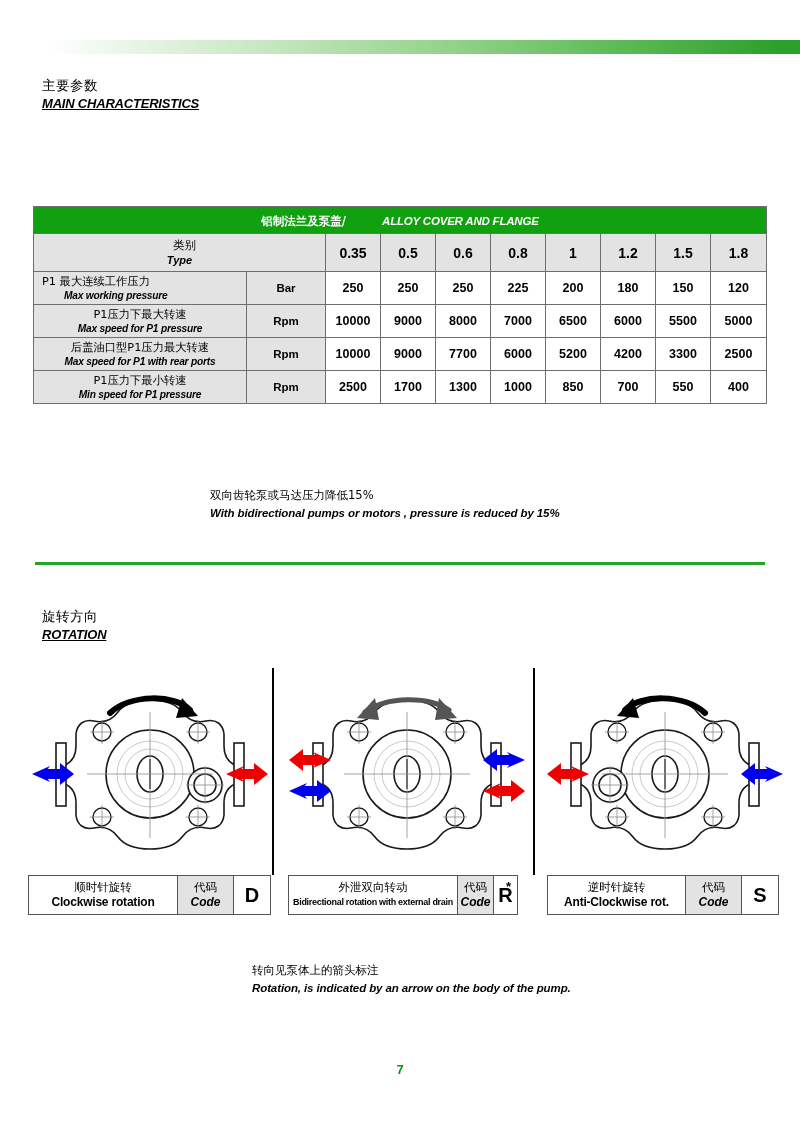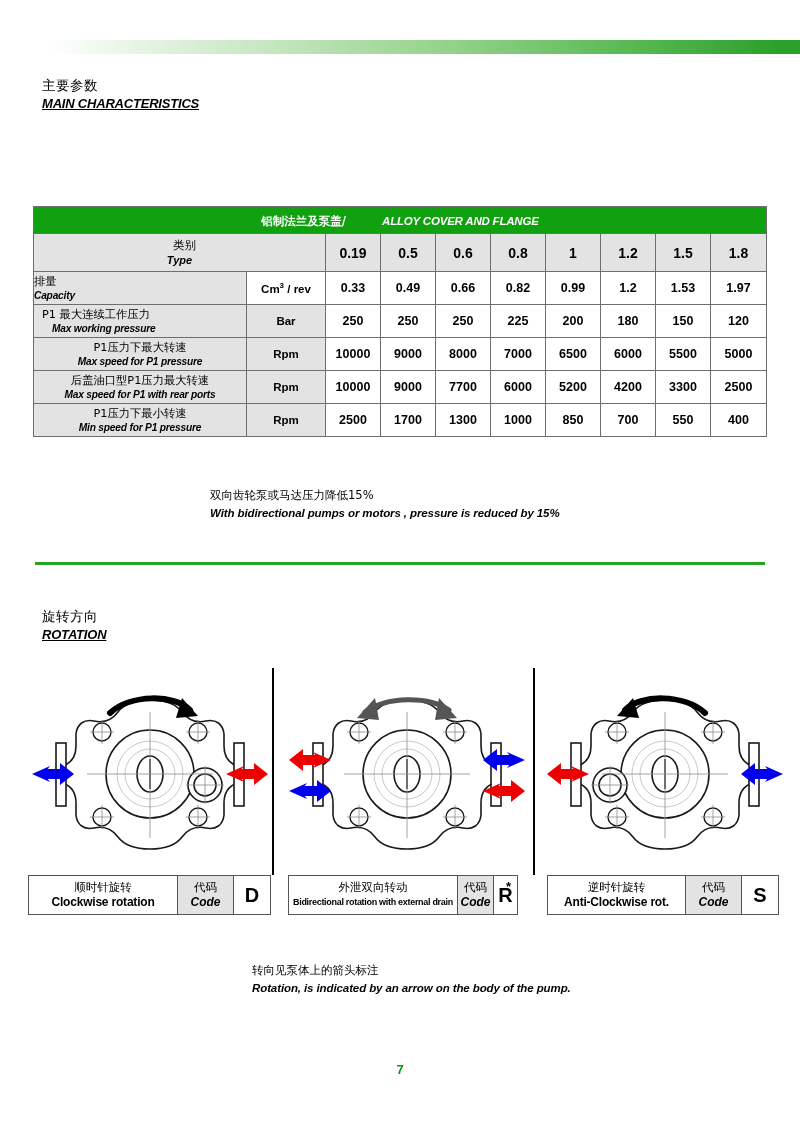--- a/index.html
+++ b/index.html
@@ -253,52 +253,37 @@
       <tr>
         <td class="green-head" colspan="10">
           <span class="gh-cn">铝制法兰及泵盖/</span><span class="gh-en">ALLOY COVER AND FLANGE</span>
         </td>
       </tr>
       <tr>
         <td class="type-head" colspan="2">
           <span class="th-cn">类别</span>
           <span class="th-en">Type</span>
         </td>
-        <td class="col-head">0.19</td>
+        <td class="col-head">0.35</td>
         <td class="col-head">0.5</td>
         <td class="col-head">0.6</td>
         <td class="col-head">0.8</td>
         <td class="col-head">1</td>
         <td class="col-head">1.2</td>
         <td class="col-head">1.5</td>
         <td class="col-head">1.8</td>
       </tr>
     </thead>
     <tbody>
 
-      <tr>
-        <td class="lbl shade">
-          <span class="l-cn">排量</span>
-          <span class="l-en">Capacity</span>
-        </td>
-        <td class="unit"><span>Cm</span><sup class="cube">3</sup><span> / rev</span></td>
-        <td class="val">0.33</td>
-        <td class="val">0.49</td>
-        <td class="val">0.66</td>
-        <td class="val">0.82</td>
-        <td class="val">0.99</td>
-        <td class="val">1.2</td>
-        <td class="val">1.53</td>
-        <td class="val">1.97</td>
-      </tr>
 
       <tr>
         <td class="lbl shade ind-2">
           <span class="l-cn" style="padding-left:8px">P1  最大连续工作压力</span>
-          <span class="l-en" style="padding-left:18px">Max working pressure</span>
+          <span class="l-en" style="padding-left:30px">Max working pressure</span>
         </td>
         <td class="unit shade">Bar</td>
         <td class="val">250</td>
         <td class="val">250</td>
         <td class="val">250</td>
         <td class="val">225</td>
         <td class="val">200</td>
         <td class="val">180</td>
         <td class="val">150</td>
         <td class="val">120</td>

